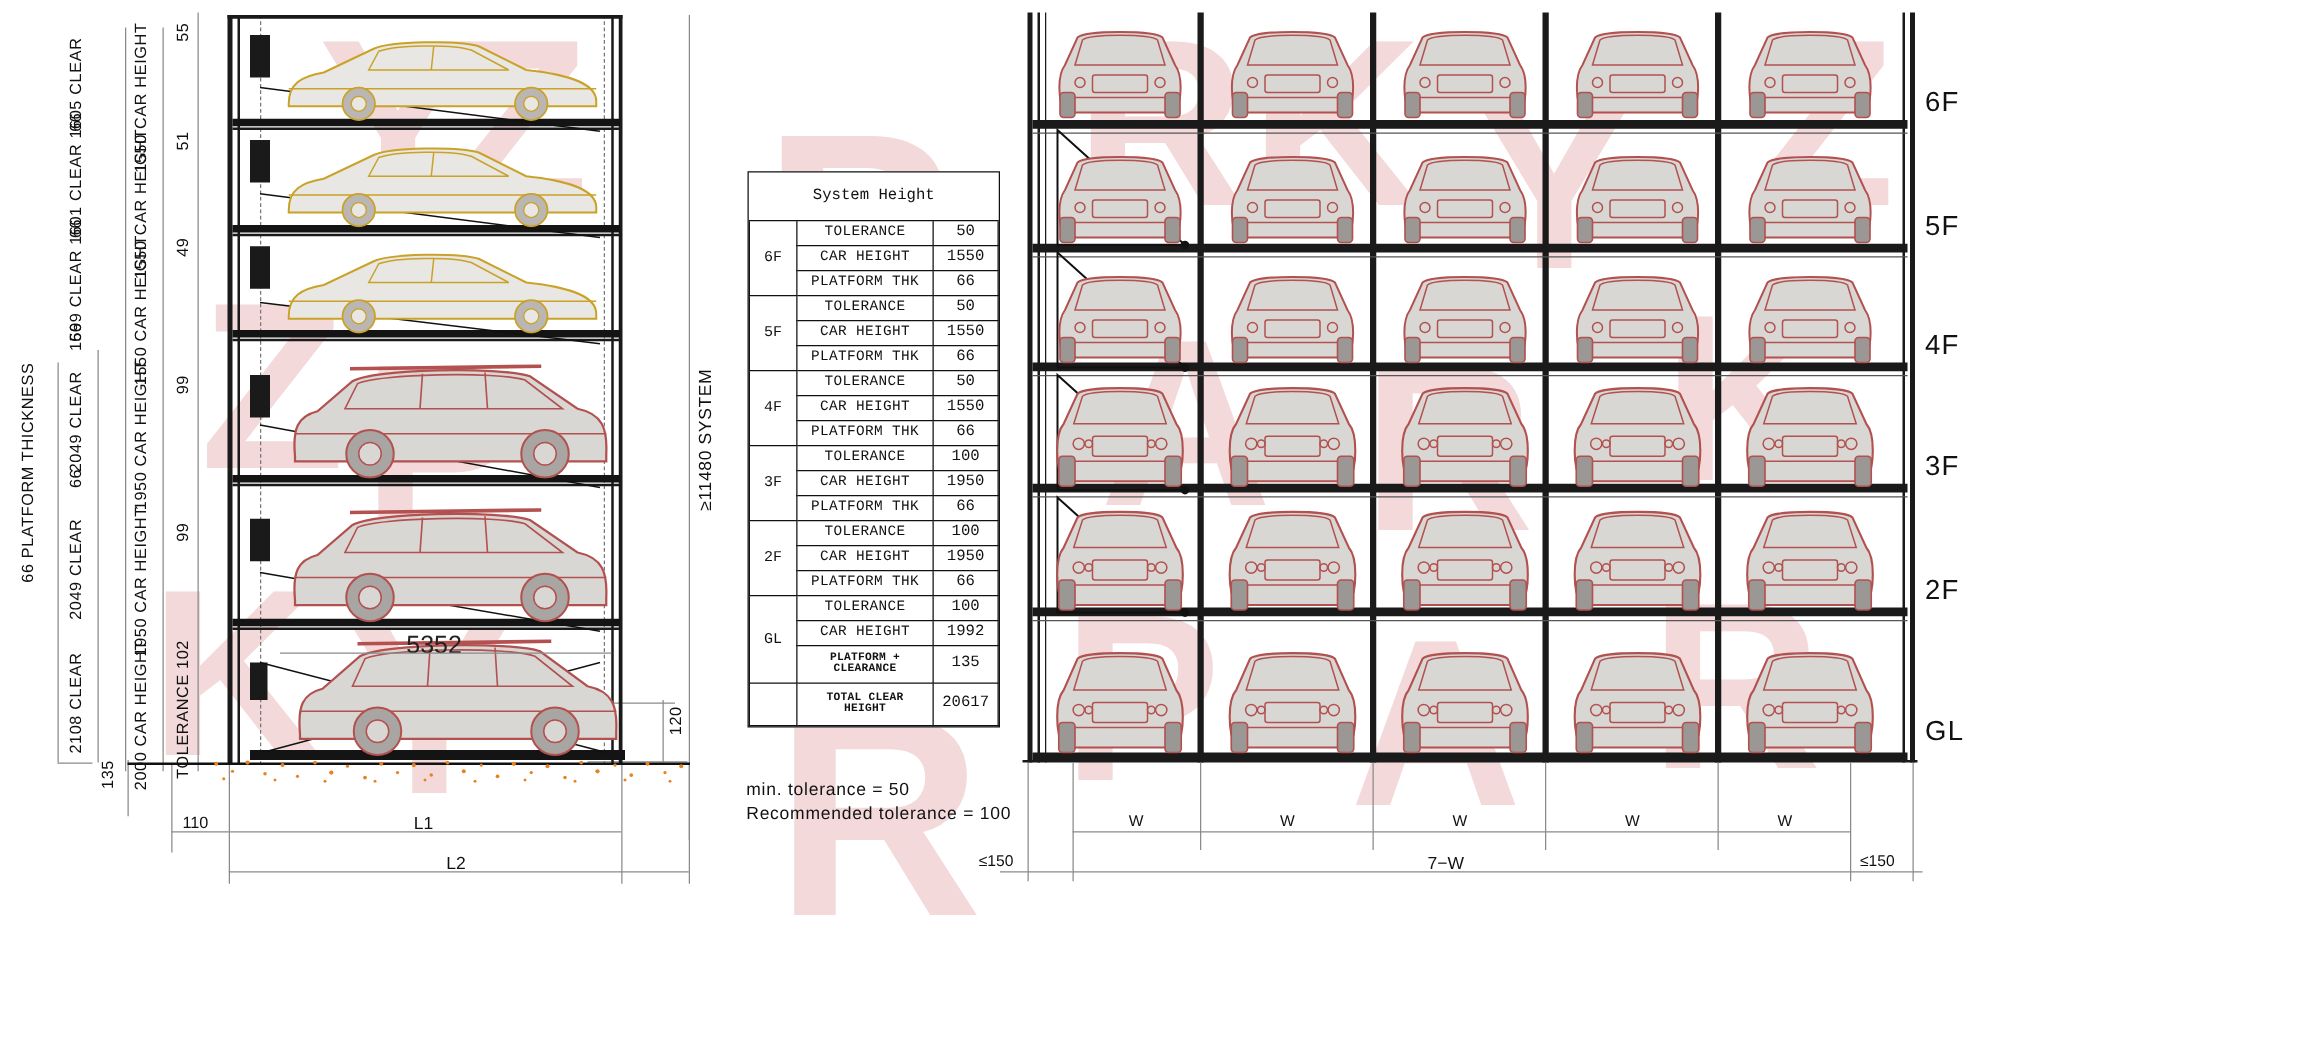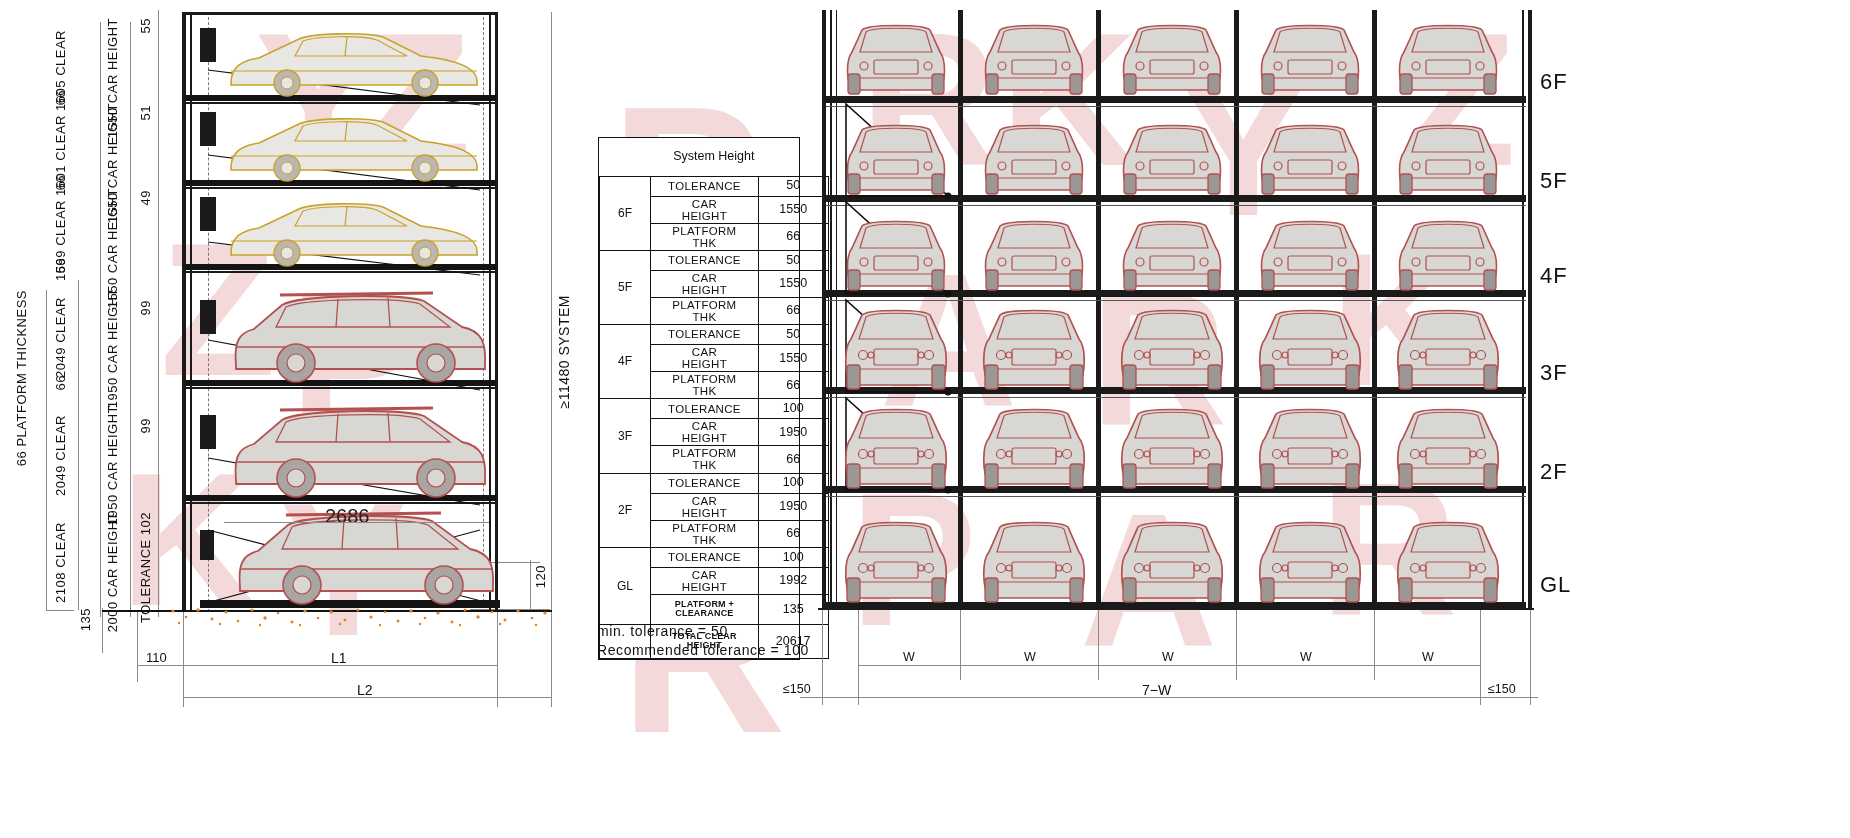--- a/index.html
+++ b/index.html
@@ -32,21 +32,21 @@
 
   
   .car { position:absolute; }
   .car svg { display:block; }
 
   
   #sys-table { position:absolute; left:598px; top:137px; width:202px;
                border:1.4px solid #111; background:#fff; }
   #sys-table table { border-collapse:collapse; width:100%; }
   #sys-table td { border:1px solid #111; font-size:11px; text-align:center;
-                  padding:1px 17px; height:20px; line-height:1.05; }
+                  padding:1px 6px; height:20px; line-height:1.05;font-family:Liberation Mono, monospace; }
   #sys-table td.hdr { font-size:12.5px; height:38px; border:none; border-bottom:1px solid #111; }
   #sys-table td.fl { width:38px; font-size:12px; }
   #sys-table td.lbl { font-size:11.5px; letter-spacing:.3px; }
   #sys-table td.val { width:52px; font-size:12.5px; }
   #sys-table td.small { font-size:9px; font-weight:700; letter-spacing:.2px; }
   #sys-table td.blank { border-right:1px solid #111; }
 
   #table-note { position:absolute; left:597px; top:622px; font-size:14px;
                 line-height:1.35; letter-spacing:.6px; color:#111; }
 
@@ -299,21 +299,21 @@
         <circle cx="70" cy="78" r="19"></circle>
           <circle cx="212" cy="78" r="19"></circle>
       </g>
       <g fill="#d9d7d4" stroke="#b2514f" stroke-width="1.2">
           <circle cx="70" cy="78" r="9"></circle>
           <circle cx="212" cy="78" r="9"></circle>
         </g>
     </svg>
   </div>
 
-  <div class="htxt" style="left:325px;top:505px;font-size:20px;color:#222;">2686</div>
+  <div class="htxt" style="left:325px;top:505px;font-size:20px;color:#222;">5352</div>
   <div class="lng hz" style="left:224px;top:522px;width:265px;"></div>
 
   <div class="ln hz" style="left:102px;top:610px;width:450px;height:2px;background:#111;"></div>
   <svg class="gravel" style="left:168px;top:606px;" width="385" height="22">
     <g fill="#e8821e">
       <circle cx="5" cy="5" r="1.6"></circle>
         <circle cx="18" cy="11" r="1.3"></circle>
         <circle cx="30" cy="4" r="1.7"></circle>
       <circle cx="44" cy="13" r="1.4"></circle>
         <circle cx="58" cy="6" r="1.6"></circle>

